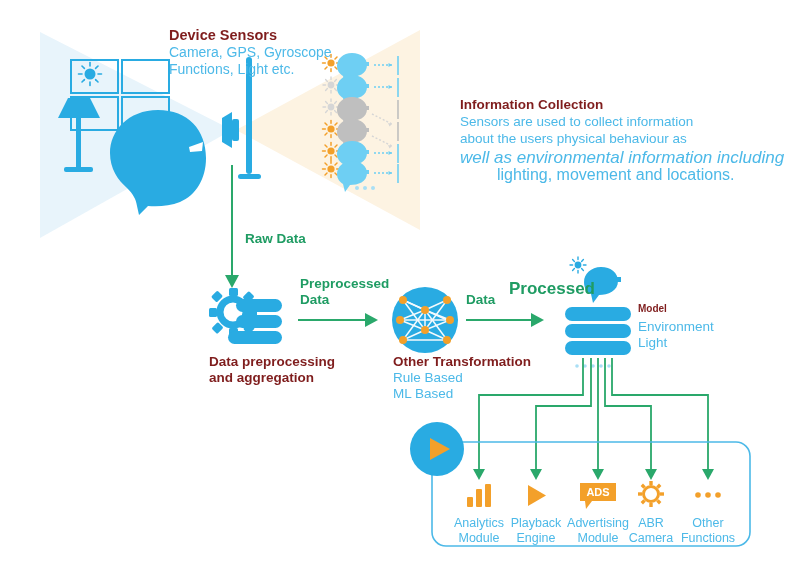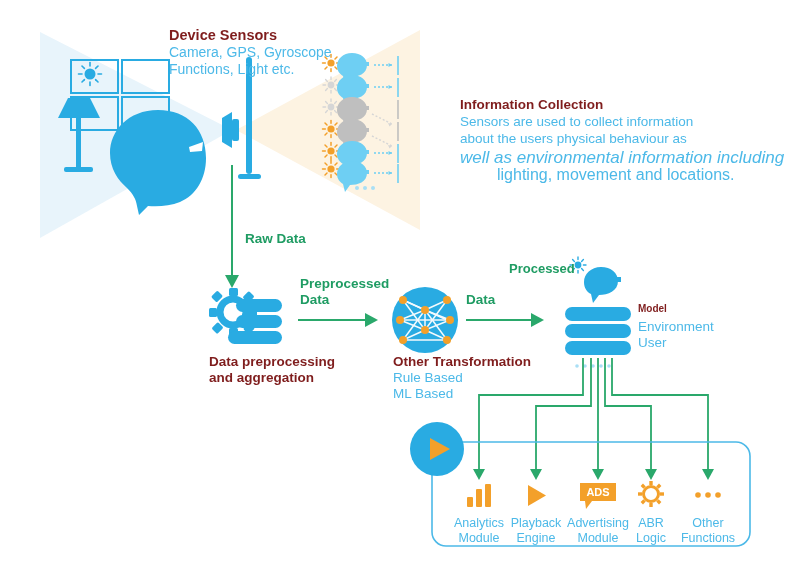--- a/index.html
+++ b/index.html
@@ -364,44 +364,44 @@
   <div class="lbl blue-head" style="left:460px;top:96px;font-size:13.5px;">Information Collection</div>
   <div class="lbl blue-body" style="left:460px;top:130px;font-size:13.5px;">about the users physical behaviour as</div>
   <div class="lbl blue-body" style="left:460px;top:147px;font-size:17px;font-style:italic;">well as environmental information including</div>
   <div class="lbl blue-body" style="left:460px;top:164px;font-size:16px;padding-left:37px;">lighting, movement and locations.</div>
 
   <div class="lbl green-head" style="left:245px;top:230px;font-size:13.5px;">Raw Data</div>
 
   <div class="lbl green-head" style="left:300px;top:275px;font-size:13.5px;">Preprocessed</div>
   <div class="lbl green-head" style="left:300px;top:291px;font-size:13.5px;">Data</div>
 
-  <div class="lbl green-head" style="left:466px;top:260px;font-size:13px;padding-left:43px;">Processed</div>
+  <div class="lbl green-head" style="left:466px;top:278px;font-size:17px;padding-left:43px;">Processed</div>
   <div class="lbl green-head" style="left:466px;top:291px;font-size:13.5px;">Data</div>
 
   <div class="lbl blue-head" style="left:209px;top:353px;font-size:13.5px;">Data preprocessing</div>
   <div class="lbl blue-head" style="left:209px;top:369px;font-size:13.5px;">and aggregation</div>
 
   <div class="lbl blue-head" style="left:393px;top:353px;font-size:13.5px;">Other Transformation</div>
   <div class="lbl blue-body" style="left:393px;top:369px;font-size:13.5px;">Rule Based</div>
   <div class="lbl blue-body" style="left:393px;top:385px;font-size:13.5px;">ML Based</div>
 
   <div class="lbl blue-head" style="left:638px;top:302px;font-size:10px;">Model</div>
   <div class="lbl blue-body" style="left:638px;top:318px;font-size:13.5px;">Environment</div>
-  <div class="lbl blue-body" style="left:638px;top:334px;font-size:13.5px;">User</div>
+  <div class="lbl blue-body" style="left:638px;top:334px;font-size:13.5px;">Light</div>
 
   <div class="lbl" style="left:585px;top:485px;width:26px;text-align:center;font-size:11px;font-weight:bold;color:#ffffff;">ADS</div>
 
   <div class="lbl fn-label" style="left:449px;top:515px;width:60px;font-size:12.5px;">Analytics</div>
   <div class="lbl fn-label" style="left:449px;top:530px;width:60px;font-size:12.5px;">Module</div>
 
   <div class="lbl fn-label" style="left:506px;top:515px;width:60px;font-size:12.5px;">Playback</div>
   <div class="lbl fn-label" style="left:506px;top:530px;width:60px;font-size:12.5px;">Engine</div>
 
   <div class="lbl fn-label" style="left:558px;top:515px;width:80px;font-size:12.5px;">Advertising</div>
   <div class="lbl fn-label" style="left:558px;top:530px;width:80px;font-size:12.5px;">Module</div>
 
   <div class="lbl fn-label" style="left:621px;top:515px;width:60px;font-size:12.5px;">ABR</div>
-  <div class="lbl fn-label" style="left:621px;top:530px;width:60px;font-size:12.5px;">Logic</div>
+  <div class="lbl fn-label" style="left:621px;top:530px;width:60px;font-size:12.5px;">Camera</div>
 
   <div class="lbl fn-label" style="left:676px;top:515px;width:64px;font-size:12.5px;">Other</div>
   <div class="lbl fn-label" style="left:676px;top:530px;width:64px;font-size:12.5px;">Functions</div>
 
 </div>
 
 </body></html>

